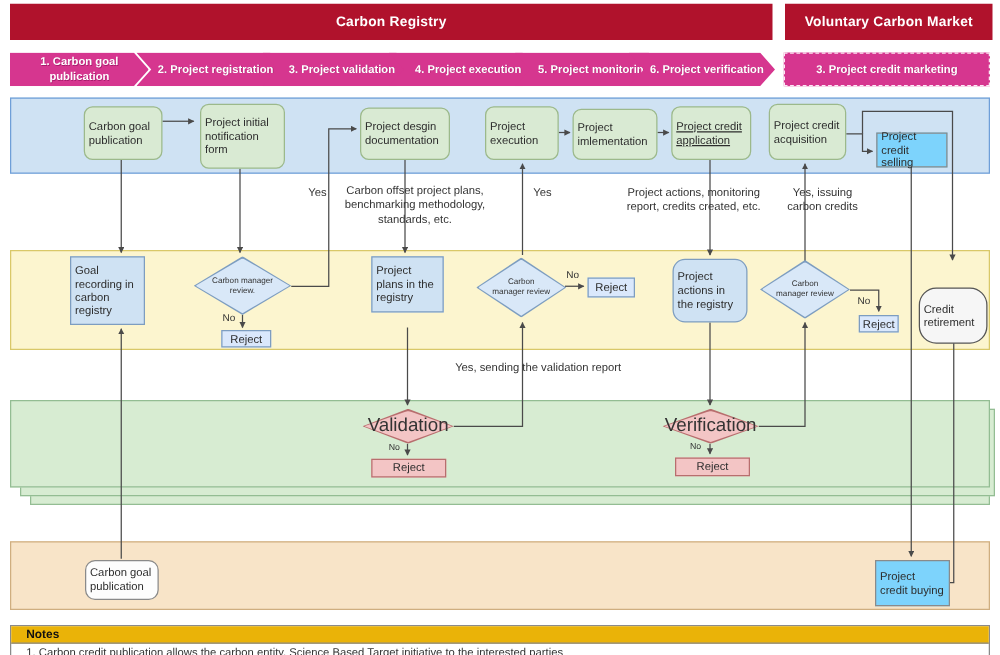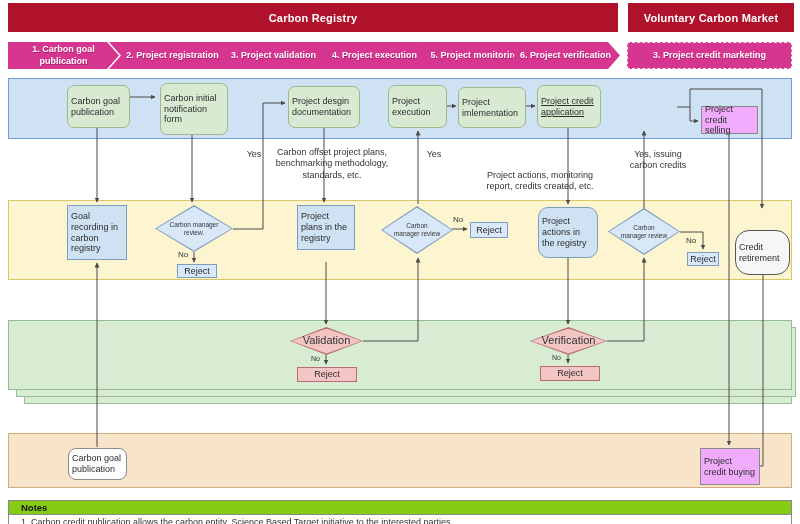--- a/index.html
+++ b/index.html
@@ -24,43 +24,43 @@
   .lane-manager{background:#fcf5cf;border-color:#d9c869;}
   .lane-certifier{background:#d7ecd2;border-color:#93bd93;}
   .lane-buyer{background:#f8e4c8;border-color:#cfae80;}
   .lane-label{position:absolute;width:64px;text-align:center;font-size:9.5px;line-height:1.15;color:#222;}
   .avatar{position:absolute;width:28px;height:36px;}
   
   .node{position:absolute;box-sizing:border-box;display:flex;align-items:center;justify-content:center;
         font-size:9px;line-height:1.2;color:#2d2d2d;padding:2px 3px;}
   .node-green{background:#d9ead3;border:1px solid #9cb98b;border-radius:7px;}
   .node-blue{background:#cfe2f3;border:1px solid #7d9dc0;}
-  .node-white{background:#f0abfc;border:1px solid #8a8a8a;}
+  .node-white{background:#7dd3fc;border:1px solid #8a8a8a;}
   .node-round-white{background:#fdfdfd;border:1px solid #8a8a8a;border-radius:8px;}
   .node-grey{background:#f6f6f6;border:1px solid #555;border-radius:14px;}
   .reject-blue{background:#dae8fc;border:1px solid #7d9dc0;font-size:9px;}
   .reject-pink{background:#f3c5c5;border:1px solid #b86e6e;font-size:9px;}
   
   .diamond{position:absolute;}
   .diamond .dshape,.diamond .dfill{position:absolute;clip-path:polygon(50% 0,100% 50%,50% 100%,0 50%);}
   .diamond .dshape{inset:0;}
   .diamond .dfill{inset:1.5px;}
   .diamond.blue .dshape{background:#7d9dc0;} .diamond.blue .dfill{background:#d9e8f8;}
   .diamond.pink .dshape{background:#b86e6e;} .diamond.pink .dfill{background:#f3c5c5;}
   .dlabel{position:absolute;inset:0;display:flex;align-items:center;justify-content:center;
           text-align:center;font-size:6.5px;line-height:1.2;color:#333;padding:0 12px;}
-  .dlabel-lg{font-size:11px;}
+  .dlabel-lg{font-size:15px;}
   
   .ann{position:absolute;font-size:9px;color:#333;text-align:center;line-height:1.25;white-space:pre-line;}
   .no-label{position:absolute;font-size:8px;color:#333;}
   .no-label-sm{font-size:7px;}
   
   .notes{position:absolute;left:8px;top:500px;width:784px;height:60px;box-sizing:border-box;
          border:1px solid #8a8a8a;background:#fff;}
-  .notes-head{height:13px;background:#84cc16;border-bottom:1px solid #8a8a8a;
+  .notes-head{height:13px;background:#eab308;border-bottom:1px solid #8a8a8a;
               font-size:9.5px;font-weight:bold;color:#111;display:flex;align-items:center;padding-left:12px;}
   .notes-body{font-size:9px;color:#333;padding:2px 0 0 12px;}
   svg.connectors{position:absolute;left:0;top:0;z-index:3;pointer-events:none;}
   .node,.diamond,.ann,.no-label{z-index:4;}
   .lane{z-index:1;}
 </style>
 </head>
 <body>
 
 <div id="stage">
@@ -160,28 +160,29 @@
       <path d="M644 211 L644 131" marker-end="url(#arr)"></path>
       <path d="M680 232 L703 232 L703 249" marker-end="url(#arr)"></path>
       <path d="M677 107 L690 107 L690 121 L698 121" marker-end="url(#arr)"></path>
       <path d="M690 107 L690 89 L762 89 L762 208" marker-end="url(#arr)"></path>
       <path d="M729 134 L729 445" marker-end="url(#arr)"></path>
       <path d="M760 466 L763 466 L763 260" marker-end="url(#arr)"></path>
     </g>
   </svg>
 
   <div class="node node-green" style="left:67px;top:85px;width:63px;height:43px;">Carbon goal publication</div>
-  <div class="node node-green" style="left:160px;top:83px;width:68px;height:52px;">Carbon initial notification form</div>
+  <div class="node node-green" style="left:160px;top:83px;width:68px;height:52px;">Project initial notification form</div>
   <div class="node node-green" style="left:288px;top:86px;width:72px;height:42px;">Project desgin documentation</div>
   <div class="node node-green" style="left:388px;top:85px;width:59px;height:43px;">Project execution</div>
   <div class="node node-green" style="left:458px;top:87px;width:68px;height:41px;">Project imlementation</div>
   <div class="node node-green" style="left:537px;top:85px;width:64px;height:43px;text-decoration:underline;">Project credit application</div>
+  <div class="node node-green" style="left:615px;top:83px;width:62px;height:45px;">Project credit acquisition</div>
   <div class="node node-white" style="left:701px;top:106px;width:57px;height:28px;">Project credit selling</div>
 
-  <div class="node node-blue" style="left:67px;top:205px;width:60px;height:55px;">Goal recording in carbon registry</div>
+  <div class="node node-blue" style="left:56px;top:205px;width:60px;height:55px;">Goal recording in carbon registry</div>
   <div class="diamond blue" style="left:155px;top:205px;width:78px;height:47px;">
     <div class="dshape"></div>
       <div class="dfill"></div>
     <div class="dlabel">Carbon manager review.</div>
   </div>
   <div class="node reject-blue" style="left:177px;top:264px;width:40px;height:14px;">Reject</div>
   <div class="node node-blue" style="left:297px;top:205px;width:58px;height:45px;">Project plans in the registry</div>
   <div class="diamond blue" style="left:381px;top:206px;width:72px;height:48px;">
     <div class="dshape"></div>
       <div class="dfill"></div>
@@ -211,24 +212,25 @@
   <div class="node reject-pink" style="left:540px;top:366px;width:60px;height:15px;">Reject</div>
 
   <div class="node node-round-white" style="left:68px;top:448px;width:59px;height:32px;">Carbon goal publication</div>
   <div class="node node-white" style="left:700px;top:448px;width:60px;height:37px;">Project credit buying</div>
 
   <div class="ann" style="left:240px;top:149px;width:28px;">Yes</div>
   <div class="ann" style="left:252px;top:147px;width:160px;">Carbon offset project plans,
 benchmarking methodology,
 standards, etc.</div>
   <div class="ann" style="left:420px;top:149px;width:28px;">Yes</div>
-  <div class="ann" style="left:477px;top:149px;width:126px;margin-top:21px;">Project actions, monitoring
+  <div class="ann" style="left:492px;top:149px;width:126px;">Project actions, monitoring
 report, credits created, etc.</div>
   <div class="ann" style="left:624px;top:149px;width:68px;">Yes, issuing
 carbon credits</div>
+  <div class="ann" style="left:348px;top:289px;width:165px;">Yes, sending the validation report</div>
   <div class="no-label" style="left:178px;top:250px;">No</div>
   <div class="no-label" style="left:453px;top:215px;">No</div>
   <div class="no-label" style="left:686px;top:236px;">No</div>
   <div class="no-label no-label-sm" style="left:311px;top:355px;">No</div>
   <div class="no-label no-label-sm" style="left:552px;top:354px;">No</div>
 
   <div class="notes">
     <div class="notes-head">Notes</div>
     <div class="notes-body">1. Carbon credit publication allows the carbon entity, Science Based Target initiative to the interested parties</div>
   </div>

